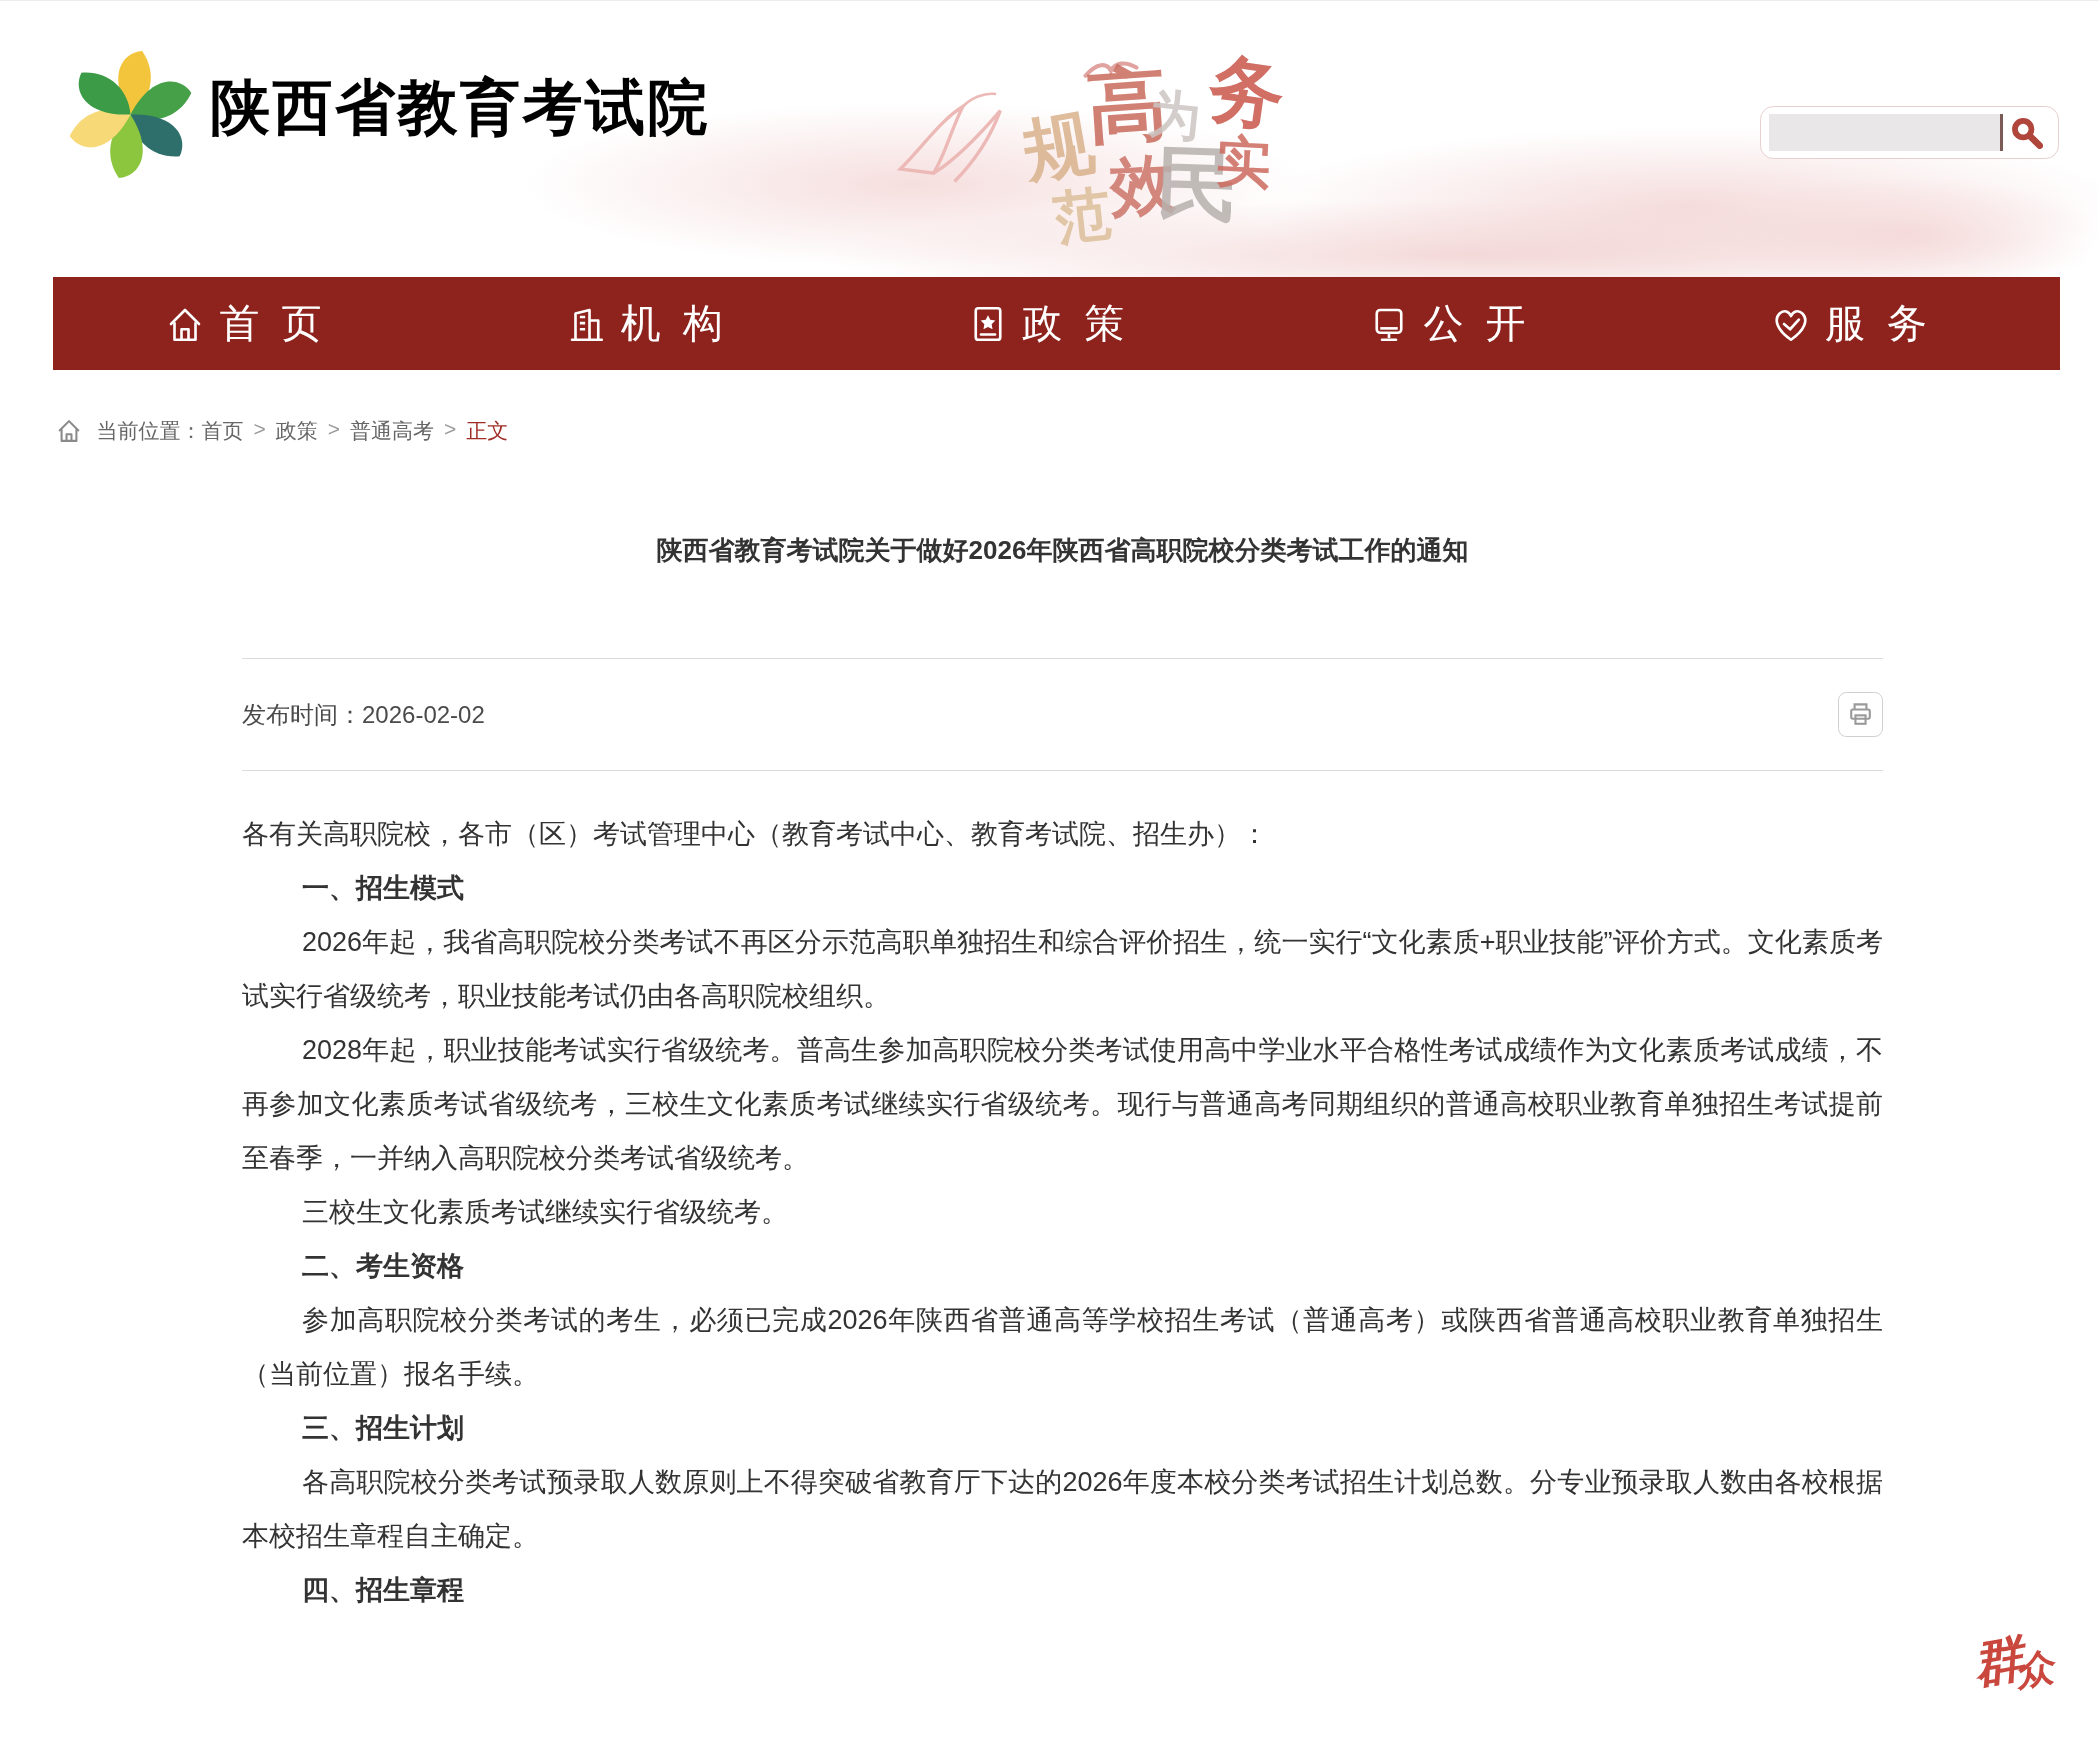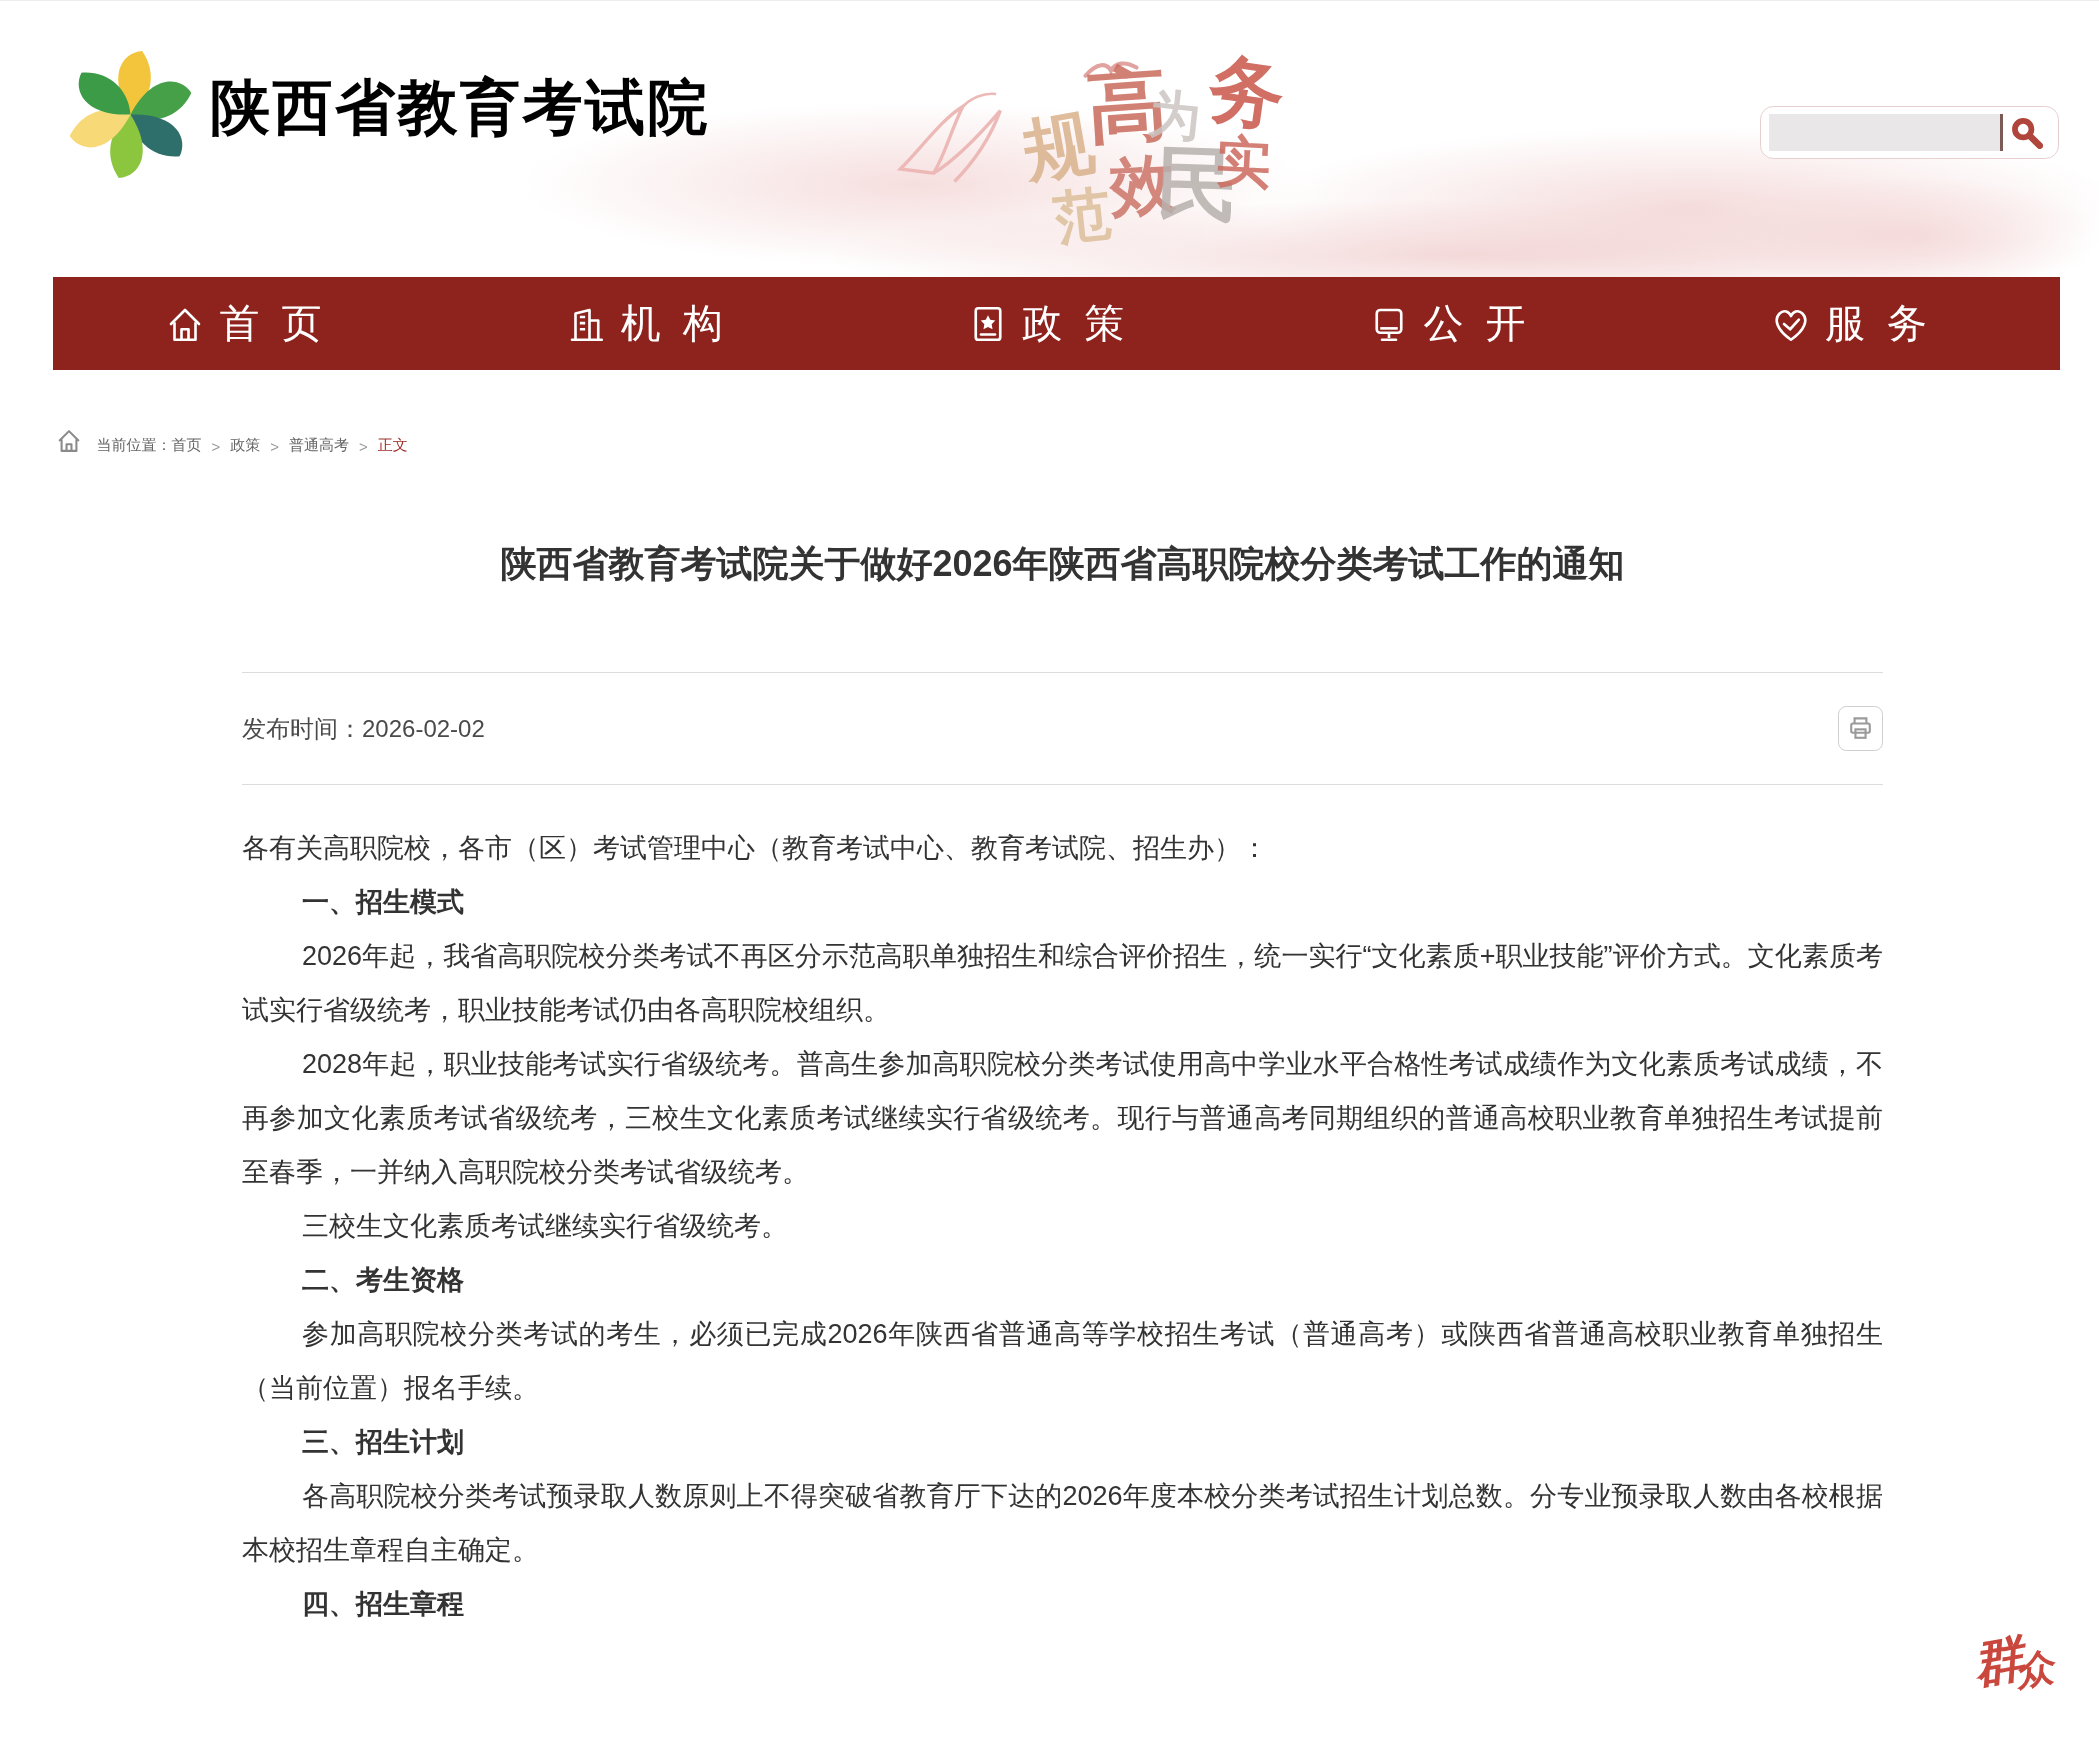--- a/index.html
+++ b/index.html
@@ -37,29 +37,29 @@
   .search-divider{width:2.5px;height:37px;background:#7c5b56;}
   .search-btn{width:47px;height:40px;display:flex;align-items:center;justify-content:center;background:#fff;border:none;cursor:pointer;padding:0;}
 
   
   .main-nav{position:absolute;left:53px;top:276px;width:2007px;height:93px;background:#8e231d;display:flex;}
   .nav-item{flex:1;display:flex;align-items:center;justify-content:center;color:#fff;font-size:40px;
             letter-spacing:22px;cursor:pointer;white-space:nowrap;}
   .nav-item svg{width:42px;height:42px;margin-right:13.4px;flex:none;}
 
   
-  .breadcrumb{position:absolute;left:55px;top:416px;height:38px;display:flex;align-items:flex-end;font-size:15px;color:#666;}
+  .breadcrumb{position:absolute;left:55px;top:416px;height:38px;display:flex;align-items:flex-start;font-size:21px;color:#666;}
   .breadcrumb svg{width:28px;height:28px;margin-right:13.4px;}
   .crumb-sep{margin:0 10px;color:#999;}
   .crumb-link{color:#666;cursor:pointer;}
   .crumb-current{color:#9f2d26;cursor:pointer;}
 
   
   .article{position:absolute;left:242px;top:524px;width:1641px;}
-  .article-title{margin:14px;text-align:center;font-size:36px;line-height:50px;font-weight:700;color:#333;}
+  .article-title{margin:0;text-align:center;font-size:26px;line-height:50px;font-weight:700;color:#333;}
   .divider{border:none;border-top:1.7px solid #dcdcdc;margin:0;}
   .divider-top{margin-top:83px;}
   .meta-row{height:111px;display:flex;align-items:center;justify-content:space-between;}
   .meta-date{font-size:24px;color:#4a4a4a;}
   .print-btn{width:45px;height:45px;box-sizing:border-box;border:1.7px solid #cfcfcf;border-radius:8.3px;background:#fff;
              display:flex;align-items:center;justify-content:center;cursor:pointer;padding:0;}
   .article-body{margin-top:36px;font-size:27px;line-height:54px;color:#333;text-align:justify;}
   .article-body p{margin:0;}
   .p-indent{text-indent:60px;}
   .p-heading{font-weight:700;text-indent:60px;}

